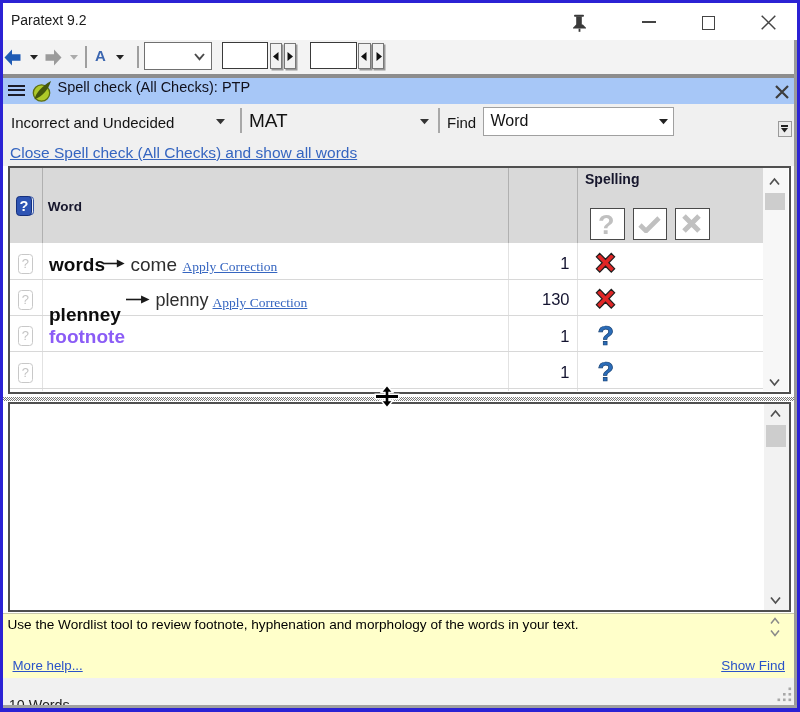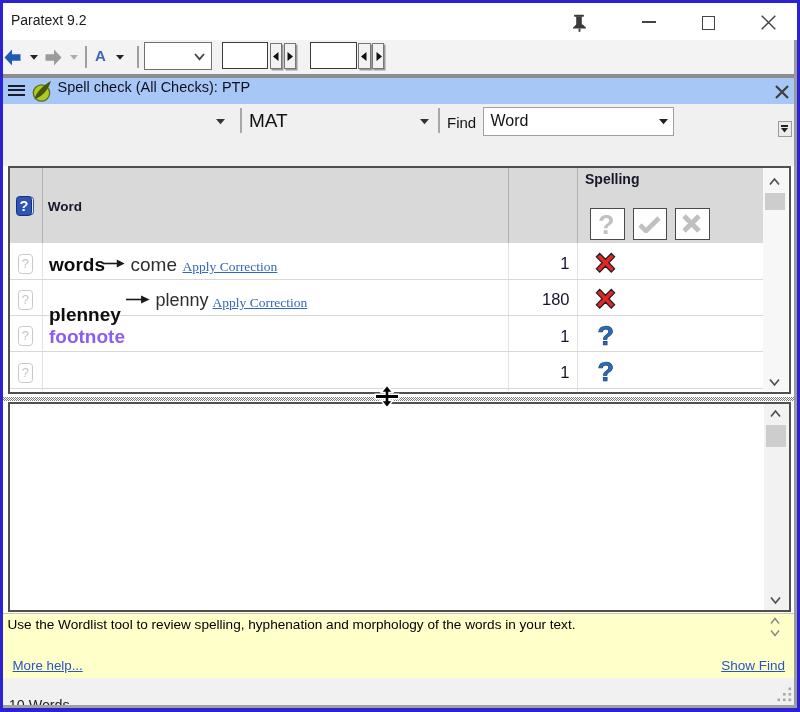--- a/index.html
+++ b/index.html
@@ -84,20 +84,21 @@
   <svg class="abs" style="left:32px;top:80px;" width="20" height="22" viewBox="0 0 20 22">
     <circle cx="9.5" cy="13" r="8.2" fill="#aec929" stroke="#5d6e12" stroke-width="1.3"></circle>
     <path d="M2.5 19.3 C4.2 12.5, 9.5 6.5, 19 1 C16.5 9.5, 10.5 16.5, 2.5 19.3 Z" fill="#44570c"></path>
   </svg>
   <div class="abs nw" style="left:57.5px;top:78.6px;font-size:14.5px;color:#10101c;">Spell check (All Checks): PTP</div>
   <svg class="abs" style="left:774.5px;top:84.5px;" width="14" height="14" viewBox="0 0 14 14">
     <path d="M1 1 L13 13 M13 1 L1 13" stroke="#3d3d3d" stroke-width="2.2" fill="none"></path>
   </svg>
 
   <div class="abs" style="left:0;top:104px;width:800px;height:62px;background:#f0f0f0;"></div>
+  <div class="abs nw" style="left:11px;top:113.5px;font-size:15px;color:#131313;">Incorrect and Undecided</div>
   <svg class="abs" style="left:216px;top:119px;" width="9" height="6" viewBox="0 0 9 6">
       <path d="M0 0 h9 l-4.5 5.3z" fill="#333"></path>
     </svg>
   <div class="abs" style="left:239.5px;top:108px;width:2px;height:25px;background:#a8a8a8;"></div>
   <div class="abs nw" style="left:249px;top:110px;font-size:19px;color:#131313;">MAT</div>
   <svg class="abs" style="left:420px;top:119px;" width="9" height="6" viewBox="0 0 9 6">
       <path d="M0 0 h9 l-4.5 5.3z" fill="#333"></path>
     </svg>
   <div class="abs" style="left:438px;top:108px;width:2px;height:25px;background:#a8a8a8;"></div>
   <div class="abs nw" style="left:447px;top:113.5px;font-size:15px;color:#131313;">Find</div>
@@ -106,20 +107,21 @@
   <svg class="abs" style="left:659px;top:119px;" width="9" height="6" viewBox="0 0 9 6">
       <path d="M0 0 h9 l-4.5 5.3z" fill="#222"></path>
     </svg>
   <div class="abs" style="left:777.5px;top:121px;width:14px;height:16px;background:#ececec;border:1px solid #9a9a9a;box-sizing:border-box;">
     <div class="abs" style="left:2.6px;top:3px;width:6.8px;height:1.6px;background:#222;"></div>
     <svg class="abs" style="left:2.6px;top:6px;" width="7" height="5" viewBox="0 0 7 5">
         <path d="M0 0 h7 l-3.5 4.5z" fill="#222"></path>
       </svg>
   </div>
 
+  <div class="abs nw" style="left:10px;top:143.5px;font-size:15.5px;color:#3565c0;text-decoration:underline;">Close Spell check (All Checks) and show all words</div>
 
   <div class="abs" style="left:8px;top:166px;width:783px;height:228px;background:#fff;border:2.5px solid #4f4f4f;box-sizing:border-box;">
     <div class="abs" style="left:0;top:0;width:752.5px;height:74.7px;background:#d9d9d9;"></div>
     <div class="abs" style="left:32px;top:0;width:1.4px;height:74.7px;background:#b0b0b0;"></div>
     <div class="abs" style="left:497.5px;top:0;width:1.4px;height:74.7px;background:#b0b0b0;"></div>
     <div class="abs" style="left:566.5px;top:0;width:1.4px;height:74.7px;background:#b0b0b0;"></div>
     <div class="abs" style="left:32px;top:74.7px;width:1px;height:148.3px;background:#e2e2e2;"></div>
     <div class="abs" style="left:497.5px;top:74.7px;width:1px;height:148.3px;background:#e2e2e2;"></div>
     <div class="abs" style="left:566.5px;top:74.7px;width:1px;height:148.3px;background:#e2e2e2;"></div>
 
@@ -166,21 +168,21 @@
       <path d="M4.5 1.3 L10 6.8 L15.5 1.3 L18.7 4.5 L13.2 10 L18.7 15.5 L15.5 18.7 L10 13.2 L4.5 18.7 L1.3 15.5 L6.8 10 L1.3 4.5 Z" fill="#e02626" stroke="#1e1e1e" stroke-width="1.15" transform="scale(1,1.025)"></path>
     </svg>
 
     <div class="abs nw" style="left:39px;top:136px;font-size:19px;font-weight:bold;color:#0d0d0d;">plenney</div>
     <svg class="abs" style="left:115.5px;top:126.3px;" width="24" height="11" viewBox="0 0 22 11" preserveAspectRatio="none">
       <path d="M0 5.5 H15" stroke="#1a1a1a" stroke-width="1.6" fill="none"></path>
       <path d="M13.8 1.4 L21.6 5.5 L13.8 9.6 Z" fill="#1a1a1a"></path>
     </svg>
     <div class="abs nw" style="left:145.5px;top:122.4px;font-size:18px;color:#2e2e2e;">plenny</div>
     <div class="abs nw" style="left:202.5px;top:127.3px;font-family:'Liberation Serif',serif;font-size:13.5px;color:#3565c0;text-decoration:underline;">Apply Correction</div>
-    <div class="abs" style="left:479.5px;top:122.3px;width:80px;text-align:right;font-size:16.5px;color:#141430;">180</div>
+    <div class="abs" style="left:479.5px;top:122.3px;width:80px;text-align:right;font-size:16.5px;color:#141430;">130</div>
     <svg class="abs" style="left:584.5px;top:120.3px;" width="21" height="21.5" viewBox="0 0 20 20.5">
       <path d="M4.5 1.3 L10 6.8 L15.5 1.3 L18.7 4.5 L13.2 10 L18.7 15.5 L15.5 18.7 L10 13.2 L4.5 18.7 L1.3 15.5 L6.8 10 L1.3 4.5 Z" fill="#e02626" stroke="#1e1e1e" stroke-width="1.15" transform="scale(1,1.025)"></path>
     </svg>
 
     <div class="abs nw" style="left:39px;top:158.2px;font-size:19px;"><b style="color:#8b5cf6;">footnote</b></div>
     <div class="abs" style="left:479.5px;top:158.6px;width:80px;text-align:right;font-size:16.5px;color:#141430;">1</div>
     <div class="abs nw" style="left:587.5px;top:152.5px;font-size:27px;font-weight:bold;color:#2b6cb8;-webkit-text-stroke:0.7px #123c6e;">?</div>
 
     <div class="abs" style="left:479.5px;top:194.9px;width:80px;text-align:right;font-size:16.5px;color:#141430;">1</div>
     <div class="abs nw" style="left:587.5px;top:188.8px;font-size:27px;font-weight:bold;color:#2b6cb8;-webkit-text-stroke:0.7px #123c6e;">?</div>
@@ -217,21 +219,21 @@
     </g>
     <g fill="#000">
       <path d="M13 0.5 L17.3 5.8 L8.7 5.8 Z"></path>
       <path d="M13 20.5 L17.3 15.2 L8.7 15.2 Z"></path>
       <rect x="11.7" y="4.5" width="2.6" height="12"></rect>
       <rect x="2" y="9" width="22" height="3"></rect>
     </g>
   </svg>
 
   <div class="abs" style="left:0;top:612.5px;width:800px;height:65.5px;background:#ffffca;border-top:1px solid #c9c9ac;box-sizing:border-box;"></div>
-  <div class="abs nw" style="left:7.5px;top:616.8px;font-size:13.6px;color:#000;">Use the Wordlist tool to review spelling, hyphenation and morphology of the words in your text.</div>
+  <div class="abs nw" style="left:7.5px;top:616.8px;font-size:13.6px;color:#000;">Use the Wordlist tool to review footnote, hyphenation and morphology of the words in your text.</div>
   <svg class="abs" style="left:770px;top:617px;" width="10" height="8" viewBox="0 0 10 8">
       <path d="M1 6.5 L5 1.5 L9 6.5" stroke="#8a8a8a" stroke-width="1.5" fill="none"></path>
     </svg>
   <svg class="abs" style="left:770px;top:629px;" width="10" height="8" viewBox="0 0 10 8">
       <path d="M1 1.5 L5 6.5 L9 1.5" stroke="#8a8a8a" stroke-width="1.5" fill="none"></path>
     </svg>
   <div class="abs nw" style="left:12.5px;top:658.2px;font-size:13.3px;color:#2a53c8;text-decoration:underline;">More help...</div>
   <div class="abs nw" style="right:15px;top:658.2px;font-size:13.5px;color:#2a53c8;text-decoration:underline;">Show Find</div>
 
   <div class="abs" style="left:0;top:678px;width:800px;height:26.5px;background:#f1f1f1;"></div>

